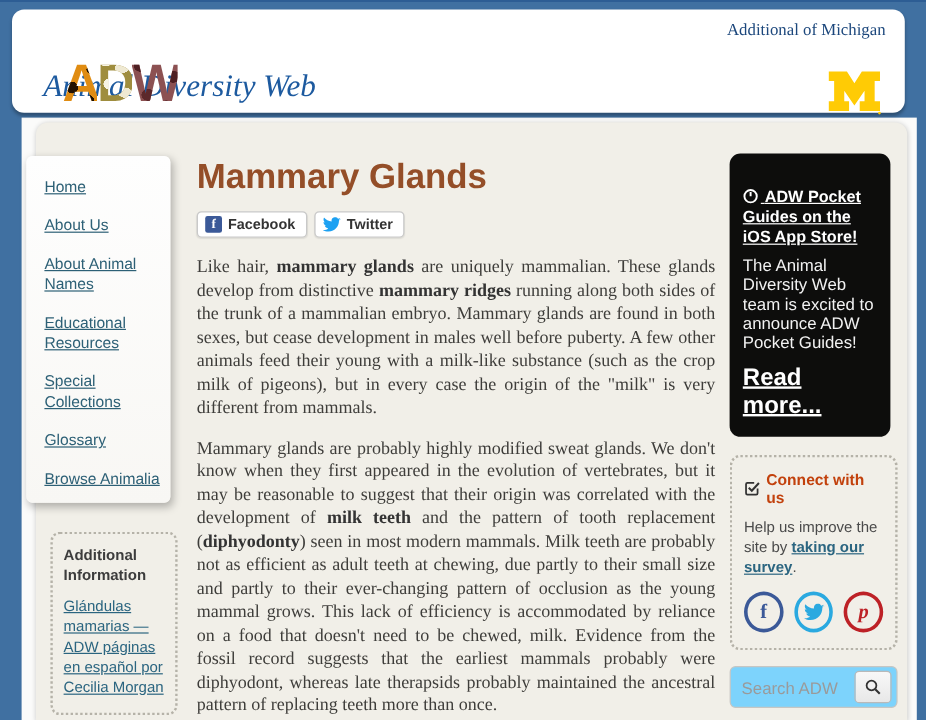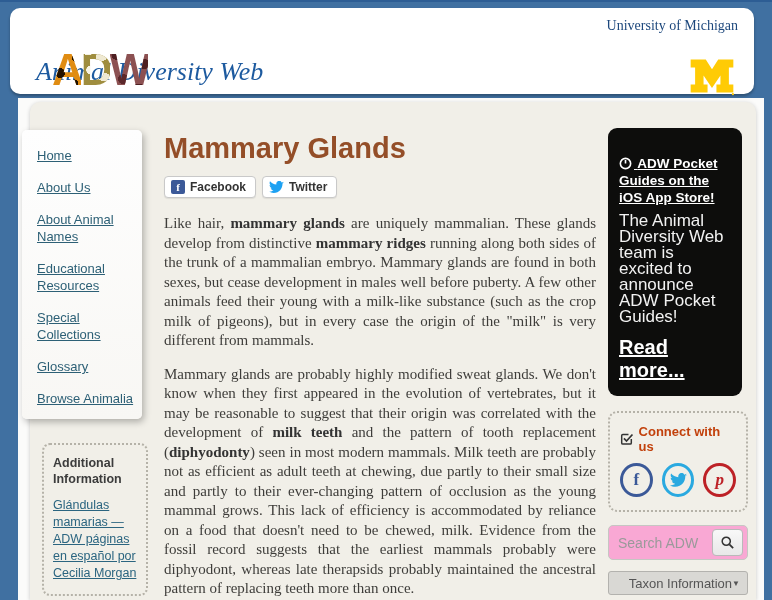--- a/index.html
+++ b/index.html
@@ -126,39 +126,39 @@
   .right { position:absolute; left:608px; top:128px; width:140px; z-index:6; }
   .pocket {
     background:#0d0d0c; border-radius:9px; margin-right:6px;
     padding:27px 11px 14px; color:#fff; margin-bottom:15px;
   }
   .pocket-title {
     display:block; font-size:13.5px; font-weight:bold; color:#fff;
     text-decoration:underline; line-height:17px; margin-bottom:7px;
   }
   .pocket-title svg { vertical-align:-2px; margin-right:2px; }
-  .pocket-body { font-size:17px; line-height:16px; color:#f2f2f2; margin-bottom:11px; }
+  .pocket-body { font-size:14px; line-height:16px; color:#f2f2f2; margin-bottom:11px; }
   .pocket-more { display:inline-block; font-size:20px; font-weight:bold; color:#fff; text-decoration:underline; }
 
   .connect { border:2px dotted #b5b2a8; border-radius:9px; padding:11px 10px 13px; margin-bottom:13px; }
   .connect-title { font-size:13px; font-weight:bold; color:#c2410c; margin-bottom:9px; display:flex; gap:5px; align-items:center; }
   .connect-text { font-size:12.5px; color:#4a4a4a; line-height:17px; margin-bottom:11px; }
   .survey-link { color:#2b6580; font-weight:bold; text-decoration:underline; }
   .social-row { display:flex; gap:9px; }
   .circle {
     width:34px; height:34px; border-radius:50%; border:3px solid;
     display:flex; align-items:center; justify-content:center; background:transparent;
   }
   .fb-circle { border-color:#3b5998; color:#3b5998; font-family:"Liberation Serif",serif; font-weight:bold; font-size:17px; }
   .tw-circle { border-color:#2aa9e0; }
   .pin-circle { border-color:#bd2126; color:#bd2126; font-family:"Liberation Serif",serif; font-style:italic; font-weight:bold; font-size:17px; }
 
   .search-box {
     display:flex; align-items:center; height:35px;
-    background:#f9a8d4; border:1px solid #c6c6c3; border-radius:5px;
+    background:#7dd3fc; border:1px solid #c6c6c3; border-radius:5px;
     padding:3px 4px 3px 9px; margin-bottom:11px;
   }
   .search-input { border:none; outline:none; width:88px; font-size:14px; color:#555; background:transparent; font-family:"Liberation Sans",sans-serif; }
   .search-input::placeholder { color:#9a9a9a; }
   .search-btn {
     margin-left:auto; width:31px; height:27px; border:1px solid #b9b9b9; border-radius:4px;
     background:linear-gradient(#f8f8f8, #e8e8e8);
     display:flex; align-items:center; justify-content:center;
   }
   .taxon {
@@ -174,21 +174,21 @@
 <body>
 
 <div class="header">
   <div class="logo">
     <span class="logo-title">Animal Diversity Web</span>
     <div class="logo-letters">
       <span class="lt-a">A</span><span class="lt-d">D</span><span class="lt-w">W</span>
     </div>
   </div>
   <div class="univ">
-    <span class="univ-line1">University of Michigan</span>
+    <span class="univ-line1">Additional of Michigan</span>
   </div>
   <svg class="block-m" viewBox="0 0 100 90" xmlns="http://www.w3.org/2000/svg">
     <polygon fill="#ffcb05" points="2,8 36,8 50,30 64,8 98,8 98,26 88,26 88,64 98,64 98,82 60,82 60,64 69,64 69,44 50,72 31,44 31,64 40,64 40,82 2,82 2,64 12,64 12,26 2,26"></polygon>
     <circle fill="#ffcb05" cx="97" cy="86" r="2.5"></circle>
   </svg>
 </div>
 
 <div class="under-panel"></div>
 <div class="beige-panel"></div>
 
@@ -243,20 +243,23 @@
   </div>
 
   <div class="connect">
     <div class="connect-title">
       <svg width="14" height="14" viewBox="0 0 24 24">
           <path d="M20 12 v7 a2 2 0 0 1 -2 2 H5 a2 2 0 0 1 -2 -2 V6 a2 2 0 0 1 2 -2 h10" fill="none" stroke="#333" stroke-width="2.6"></path>
           <path d="M7 11 l4.5 4.5 L22 4" fill="none" stroke="#333" stroke-width="3"></path>
         </svg>
       <span>Connect with us</span>
     </div>
+    <div class="connect-text">
+      <span>Help us improve the site by </span><a class="survey-link">taking our survey</a><span>.</span>
+    </div>
     <div class="social-row">
       <a class="circle fb-circle">f</a>
       <a class="circle tw-circle">
         <svg width="17" height="15" viewBox="0 0 24 20">
             <path fill="#2aa9e0" d="M23.954 2.569c-.885.389-1.83.654-2.825.775 1.014-.611 1.794-1.574 2.163-2.723-.951.555-2.005.959-3.127 1.184C19.269-.154 17.992-.754 16.574-.754c-2.717 0-4.92 2.203-4.92 4.917 0 .39.045.765.127 1.124-4.09-.193-7.715-2.157-10.141-5.126-.427.722-.666 1.561-.666 2.475 0 1.71.87 3.213 2.188 4.096-.807-.026-1.566-.248-2.228-.616v.061c0 2.385 1.693 4.374 3.946 4.827-.413.111-.849.171-1.296.171-.314 0-.615-.03-.916-.086.631 1.953 2.445 3.377 4.604 3.417-1.68 1.319-3.809 2.105-6.102 2.105-.39 0-.779-.023-1.17-.067 2.189 1.394 4.768 2.209 7.557 2.209 9.054 0 13.999-7.496 13.999-13.986 0-.209 0-.42-.015-.63.961-.689 1.8-1.56 2.46-2.548l-.047-.02z"></path>
           </svg>
       </a>
       <a class="circle pin-circle">p</a>
     </div>
   </div>

